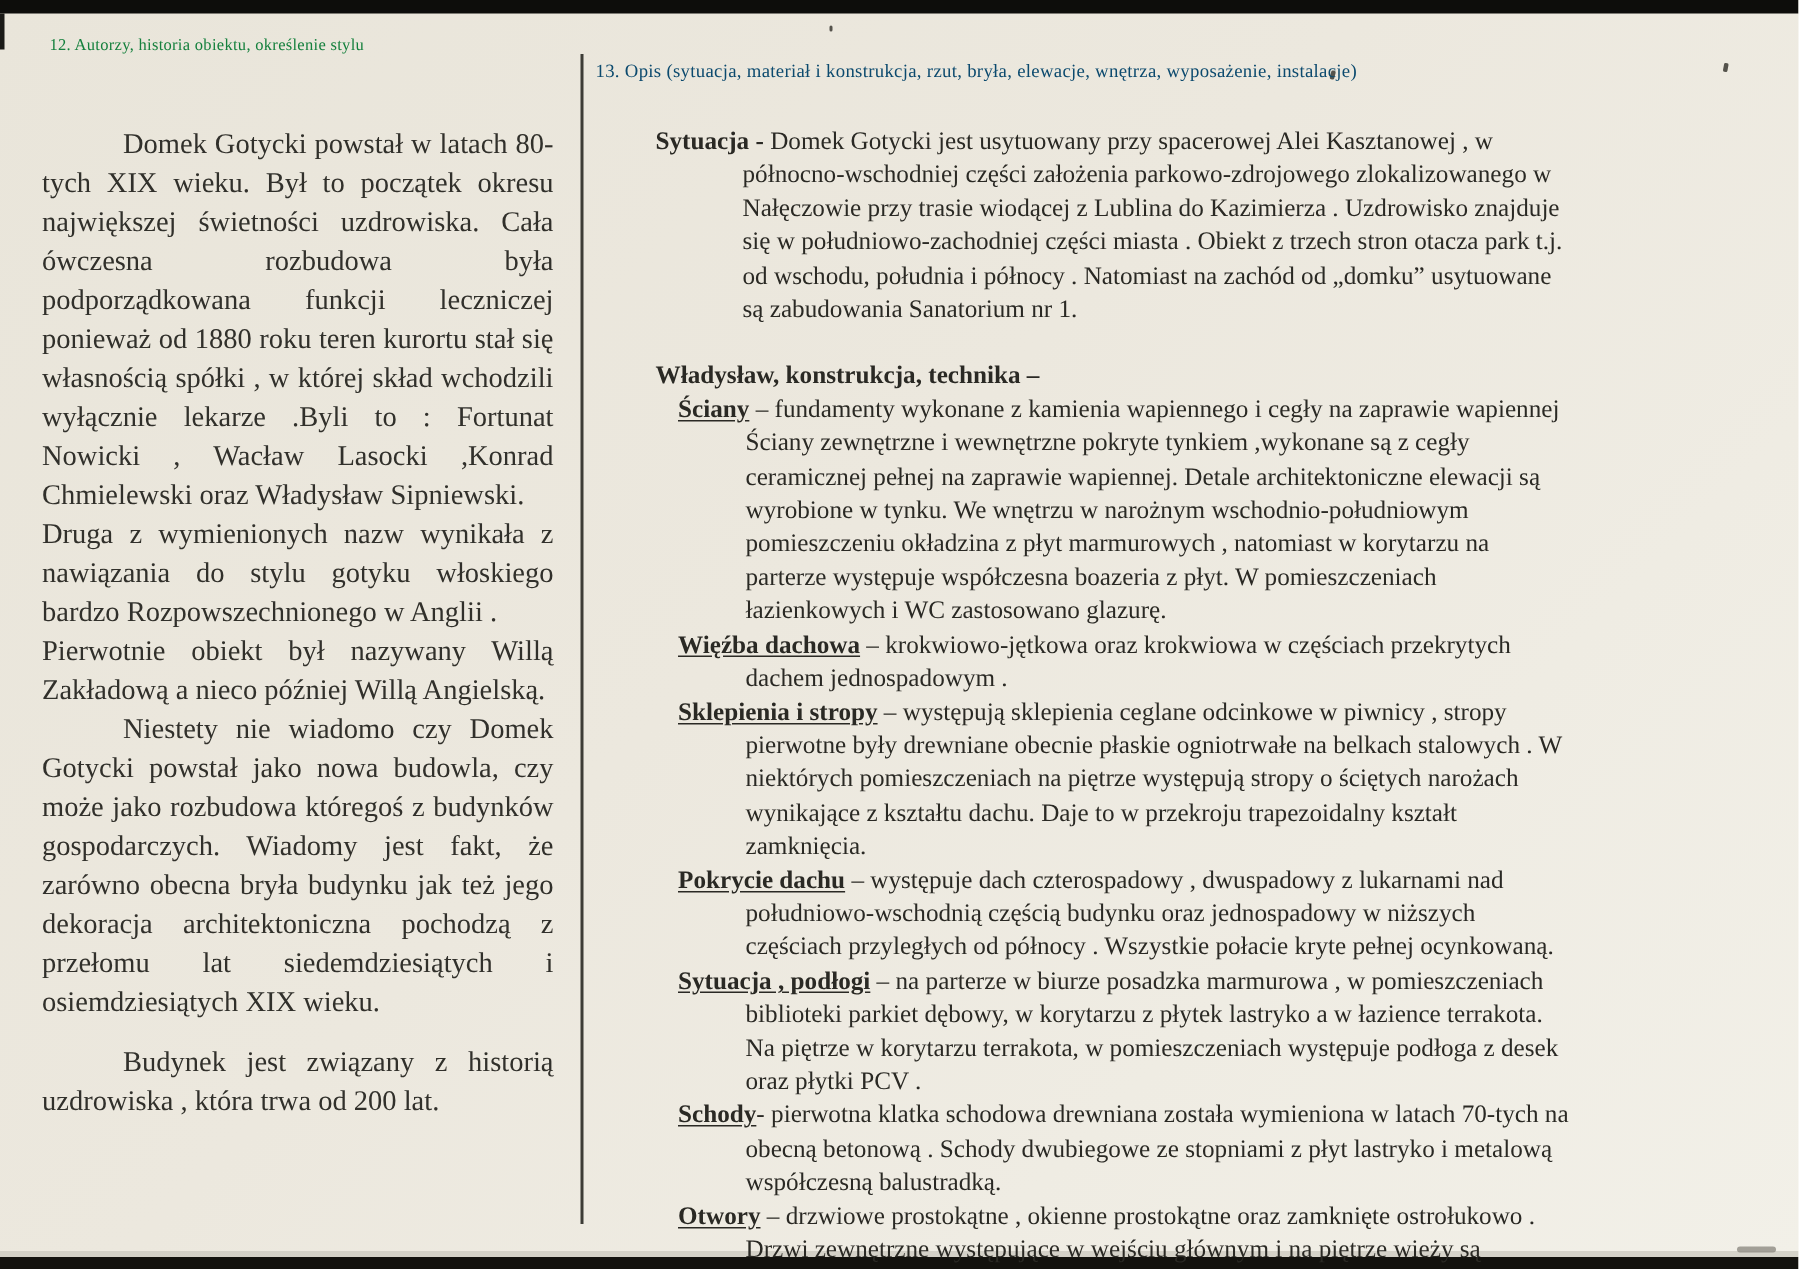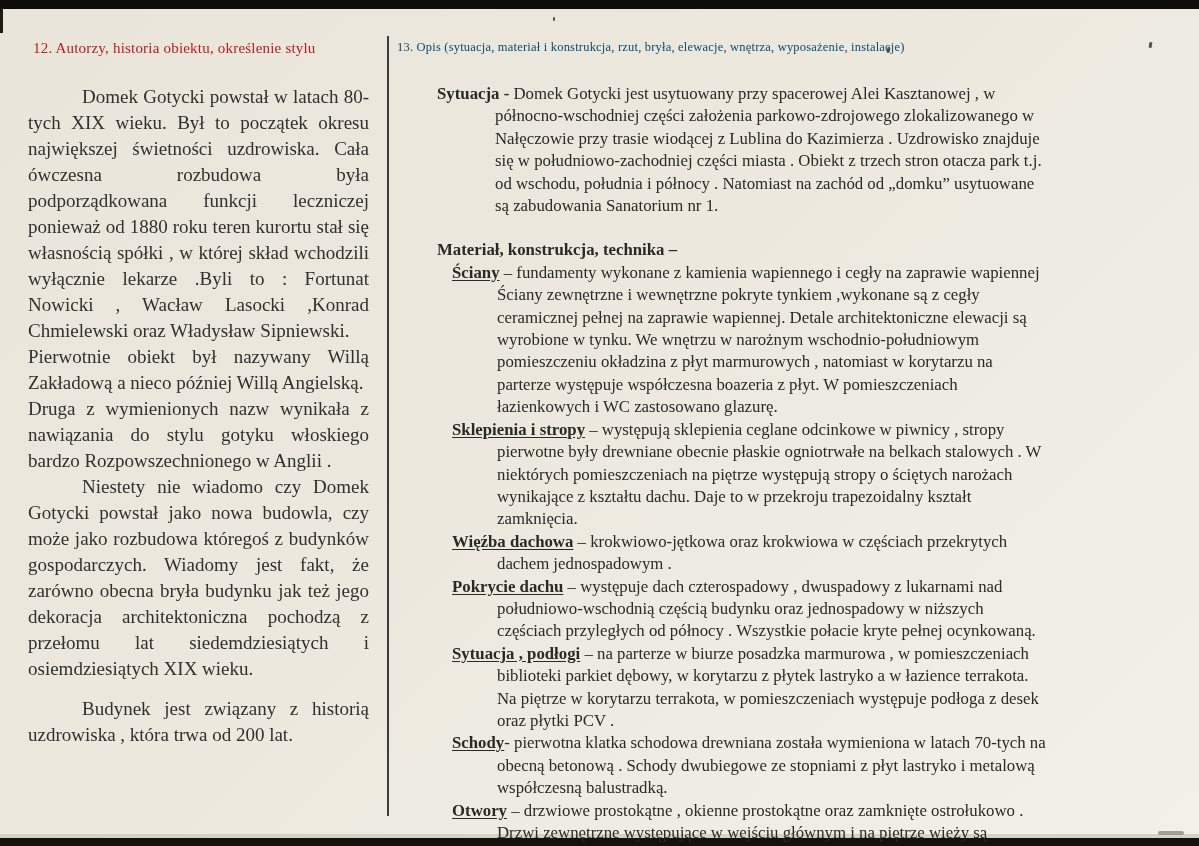--- a/index.html
+++ b/index.html
@@ -23,21 +23,21 @@
   .divider {
     position:absolute; left:387px; top:36px; width:2px; height:780px; background:#3d3c36;
   }
   .speck { position:absolute; background:#55534c; border-radius:1px; }
   .speck.s1 { left:553px; top:17px; width:2px; height:4px; }
   .speck.s2 { left:887px; top:47px; width:3px; height:6px; transform:rotate(14deg); }
   .speck.s3 { left:1149px; top:42px; width:3px; height:6px; transform:rotate(10deg); }
   .speck.s4 { left:1158px; bottom:11px; width:26px; height:4px; background:#8d8b82; border-radius:2px; opacity:.8; }
 
   .lheader {
-    position:absolute; left:33px; top:40px; font-size:15px; color:#b91c1c; letter-spacing:.2px;
+    position:absolute; left:33px; top:24px; font-size:11px; color:#15803d; letter-spacing:.2px;
   }
   .lcol {
     position:absolute; left:28px; top:84px; width:341px;
     font-size:19px; line-height:26px; text-align:justify; color:#31302b;
   }
   .lcol p { margin:0; }
   .lcol p.ind { text-indent:54px; }
   .lcol p.gap { margin-top:14px; }
 
   .rcol { position:absolute; left:397px; top:40px; width:650px; color:#2a2924; }
@@ -59,40 +59,40 @@
 <div class="speck s1"></div>
 <div class="speck s2"></div>
 <div class="speck s3"></div>
 <div class="speck s4"></div>
 
 <div class="divider"></div>
 
 <div class="lheader">12. Autorzy, historia obiektu, określenie stylu</div>
 <div class="lcol">
   <p class="ind">Domek Gotycki powstał w latach 80-tych XIX wieku. Był to początek okresu największej świetności uzdrowiska. Cała ówczesna rozbudowa była podporządkowana funkcji leczniczej ponieważ od 1880 roku teren kurortu stał się własnością spółki , w której skład wchodzili wyłącznie lekarze .Byli to : Fortunat Nowicki , Wacław Lasocki ,Konrad Chmielewski oraz Władysław Sipniewski.</p>
+  <p>Druga z wymienionych nazw wynikała z nawiązania do stylu gotyku włoskiego bardzo Rozpowszechnionego w Anglii .</p>
   <p>Pierwotnie obiekt był nazywany Willą Zakładową a nieco później Willą Angielską.</p>
-  <p>Druga z wymienionych nazw wynikała z nawiązania do stylu gotyku włoskiego bardzo Rozpowszechnionego w Anglii .</p>
   <p class="ind">Niestety nie wiadomo czy Domek Gotycki powstał jako nowa budowla, czy może jako rozbudowa któregoś z budynków gospodarczych. Wiadomy jest fakt, że zarówno obecna bryła budynku jak też jego dekoracja architektoniczna pochodzą z przełomu lat siedemdziesiątych i osiemdziesiątych XIX wieku.</p>
   <p class="ind gap">Budynek jest związany z  historią uzdrowiska , która trwa od 200 lat.</p>
 
 </div>
 
 <div class="rcol">
   <div class="rheader">13. Opis (sytuacja, materiał i konstrukcja, rzut, bryła, elewacje, wnętrza, wyposażenie, instalacje)</div>
   <div class="rbody">
 
     <div class="situation"><span class="sit-label">Sytuacja -</span> <span>Domek Gotycki jest usytuowany przy spacerowej Alei Kasztanowej , w północno-wschodniej części założenia parkowo-zdrojowego zlokalizowanego w Nałęczowie przy trasie wiodącej z  Lublina do Kazimierza . Uzdrowisko znajduje się w południowo-zachodniej części miasta . Obiekt z trzech stron otacza park t.j. od wschodu, południa i północy . Natomiast  na zachód od „domku” usytuowane są  zabudowania Sanatorium nr 1.</span></div>
 
-    <div class="mat-header">Materiał, konstrukcja, technika –</div>
+    <div class="mat-header">Władysław, konstrukcja, technika –</div>
 
     <div class="entry"><span class="term">Ściany</span><span> – </span><span>fundamenty wykonane z kamienia wapiennego i cegły na zaprawie wapiennej Ściany zewnętrzne i wewnętrzne pokryte tynkiem ,wykonane są z cegły ceramicznej pełnej na zaprawie wapiennej. Detale architektoniczne elewacji są wyrobione w tynku. We wnętrzu w narożnym wschodnio-południowym pomieszczeniu okładzina z płyt marmurowych , natomiast w korytarzu na parterze występuje współczesna boazeria z płyt. W pomieszczeniach łazienkowych i WC zastosowano glazurę.</span></div>
 
+    <div class="entry"><span class="term">Więźba dachowa</span><span> – </span><span>krokwiowo-jętkowa  oraz krokwiowa w częściach przekrytych dachem jednospadowym .</span></div>
+
     <div class="entry"><span class="term">Sklepienia i stropy</span><span> – </span><span>występują sklepienia ceglane odcinkowe w piwnicy , stropy pierwotne  były drewniane obecnie płaskie ogniotrwałe  na belkach stalowych . W niektórych pomieszczeniach na piętrze występują stropy o ściętych narożach wynikające z kształtu dachu. Daje to w przekroju trapezoidalny kształt zamknięcia.</span></div>
-
-    <div class="entry"><span class="term">Więźba dachowa</span><span> – </span><span>krokwiowo-jętkowa  oraz krokwiowa w częściach przekrytych dachem jednospadowym .</span></div>
 
     <div class="entry"><span class="term">Pokrycie dachu</span><span> – </span><span>występuje dach czterospadowy , dwuspadowy z lukarnami nad południowo-wschodnią częścią budynku oraz  jednospadowy w niższych częściach przyległych od północy . Wszystkie połacie kryte pełnej ocynkowaną.</span></div>
 
     <div class="entry"><span class="term">Sytuacja , podłogi</span><span> – </span><span>na parterze w biurze posadzka marmurowa , w pomieszczeniach biblioteki parkiet dębowy, w korytarzu z płytek lastryko a w łazience terrakota. Na piętrze w korytarzu terrakota, w pomieszczeniach występuje podłoga z desek oraz płytki PCV   .</span></div>
 
     <div class="entry"><span class="term">Schody</span><span>- </span><span>pierwotna klatka schodowa drewniana została wymieniona w latach 70-tych na obecną betonową . Schody dwubiegowe ze stopniami z płyt lastryko i metalową współczesną balustradką.</span></div>
 
     <div class="entry"><span class="term">Otwory</span><span> – </span><span>drzwiowe prostokątne , okienne prostokątne oraz zamknięte ostrołukowo . Drzwi zewnętrzne występujące w wejściu głównym i na piętrze wieży są dwuskrzydłowe , płycinowe z przeszklonymi kwaterami . W tylnej elewacji północnej występują współczesne drzwi drewniane a we wnętrzu  również współczesne z płyt pilśniowych..</span></div>
 
   </div>

